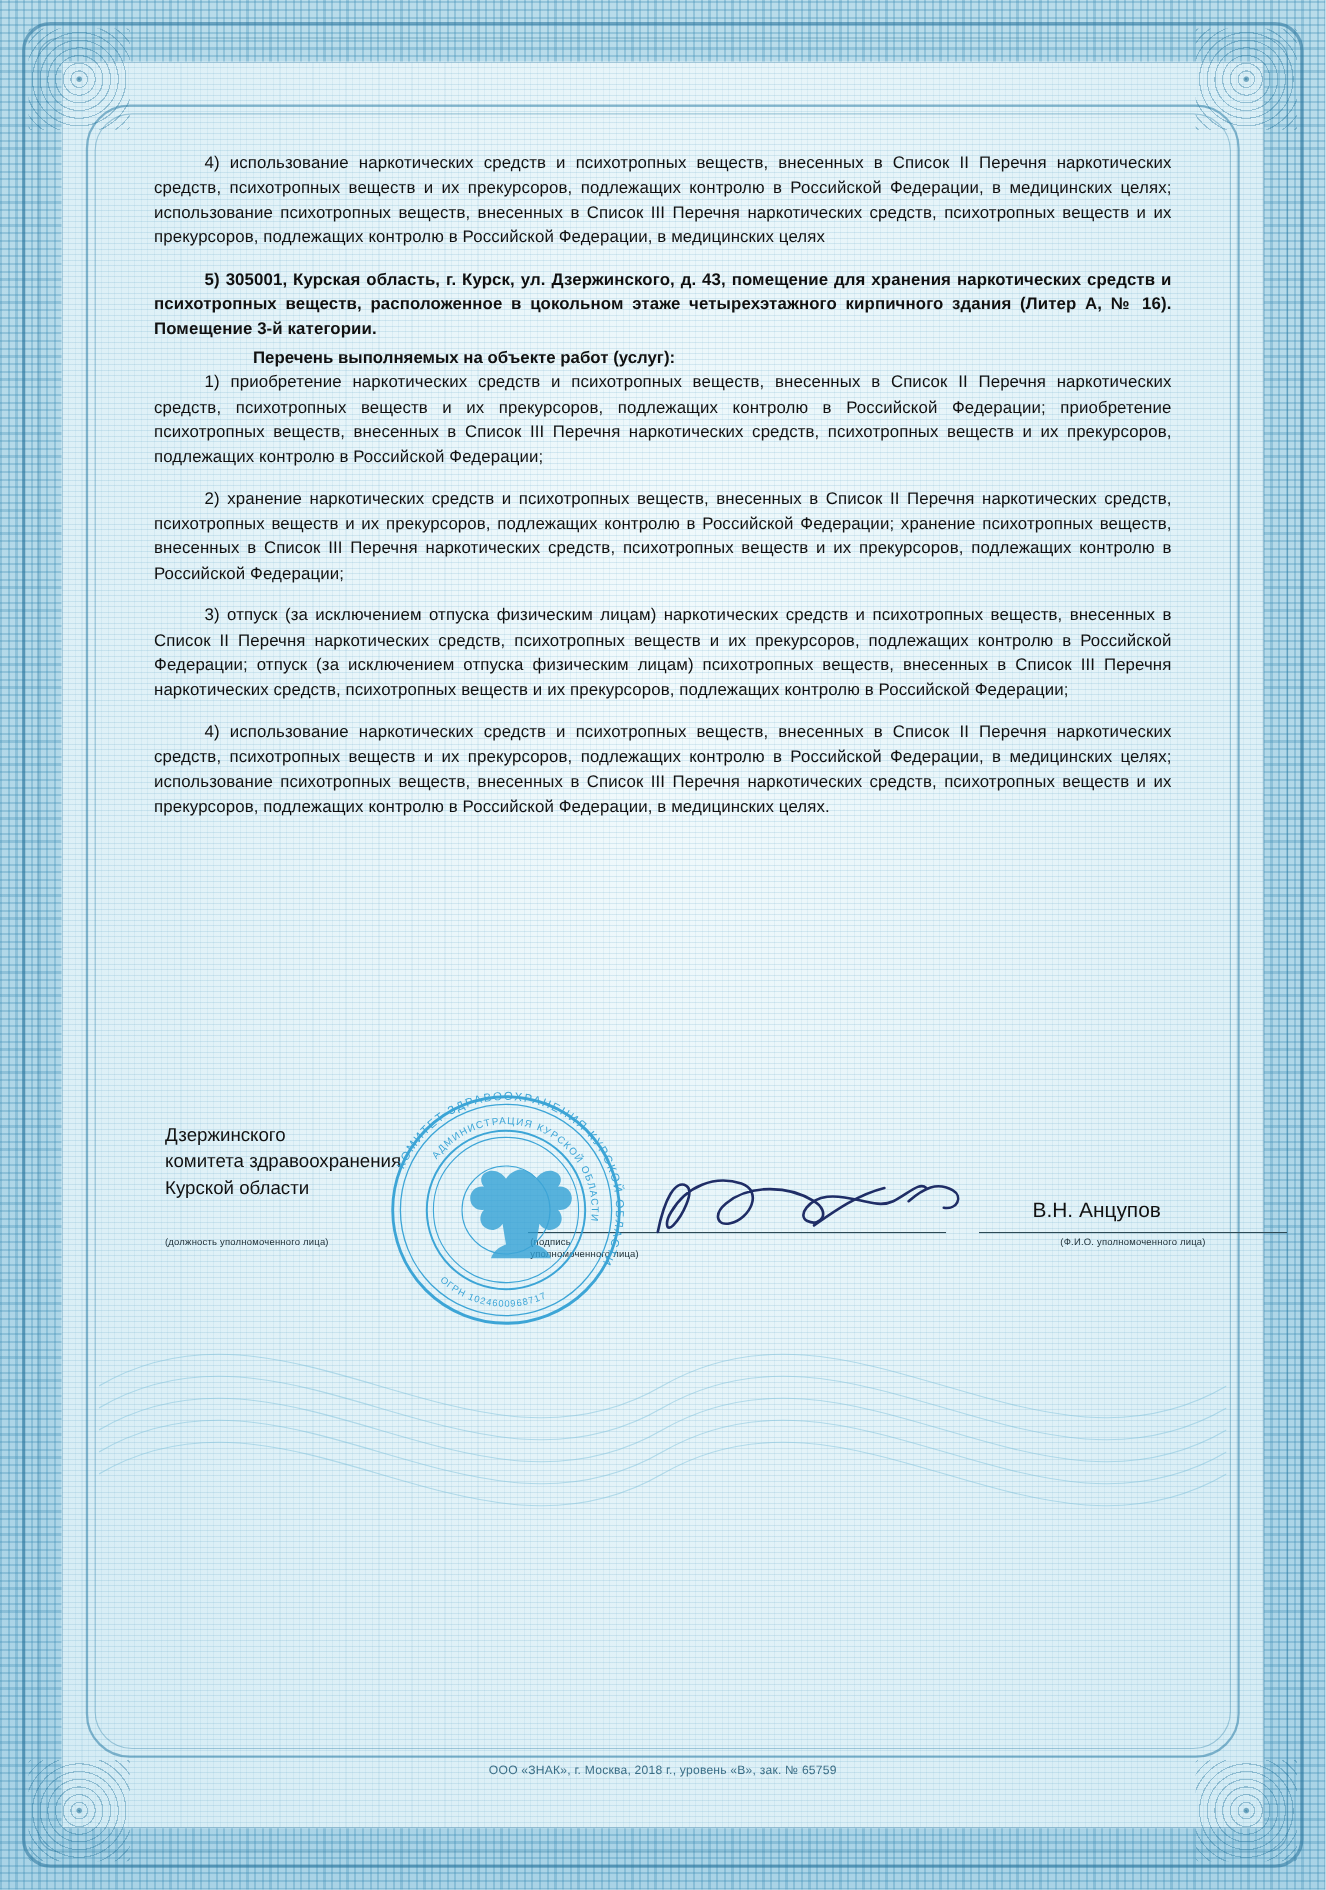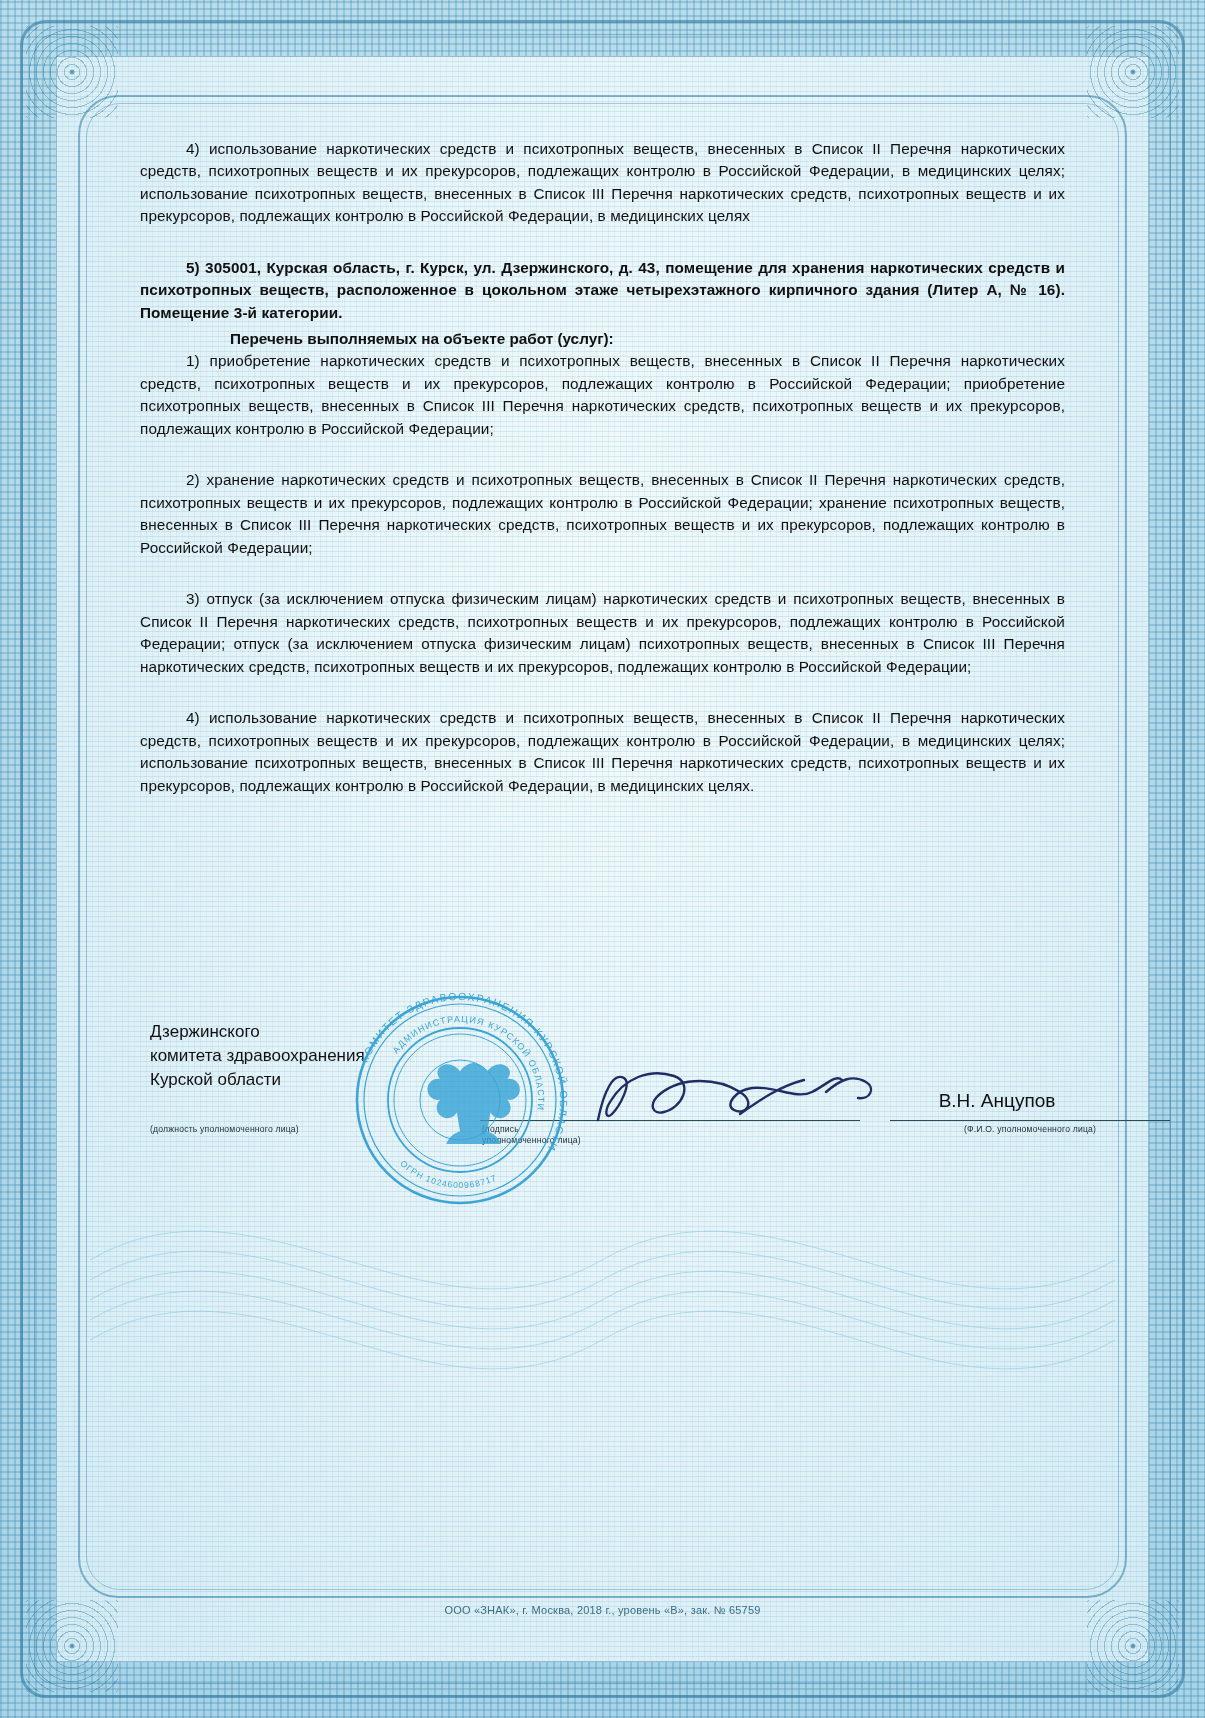--- a/index.html
+++ b/index.html
@@ -93,21 +93,21 @@
     color:#101010;
   }
   .para{
     font-size:15.3px;
     line-height:1.47;
     text-align:justify;
     margin:0 0 2px 0;
     letter-spacing:.1px;
   }
   .para.indent{ text-indent:46px; }
-  .para.gap{ margin-top:29px; }
+  .para.gap{ margin-top:16px; }
   .bold{ font-weight:bold; }
   .section-title{
     font-weight:bold;
     font-size:15.3px;
     text-indent:46px;
     margin:6px 0 2px 0;
     padding-left:44px;
   }
 
   

